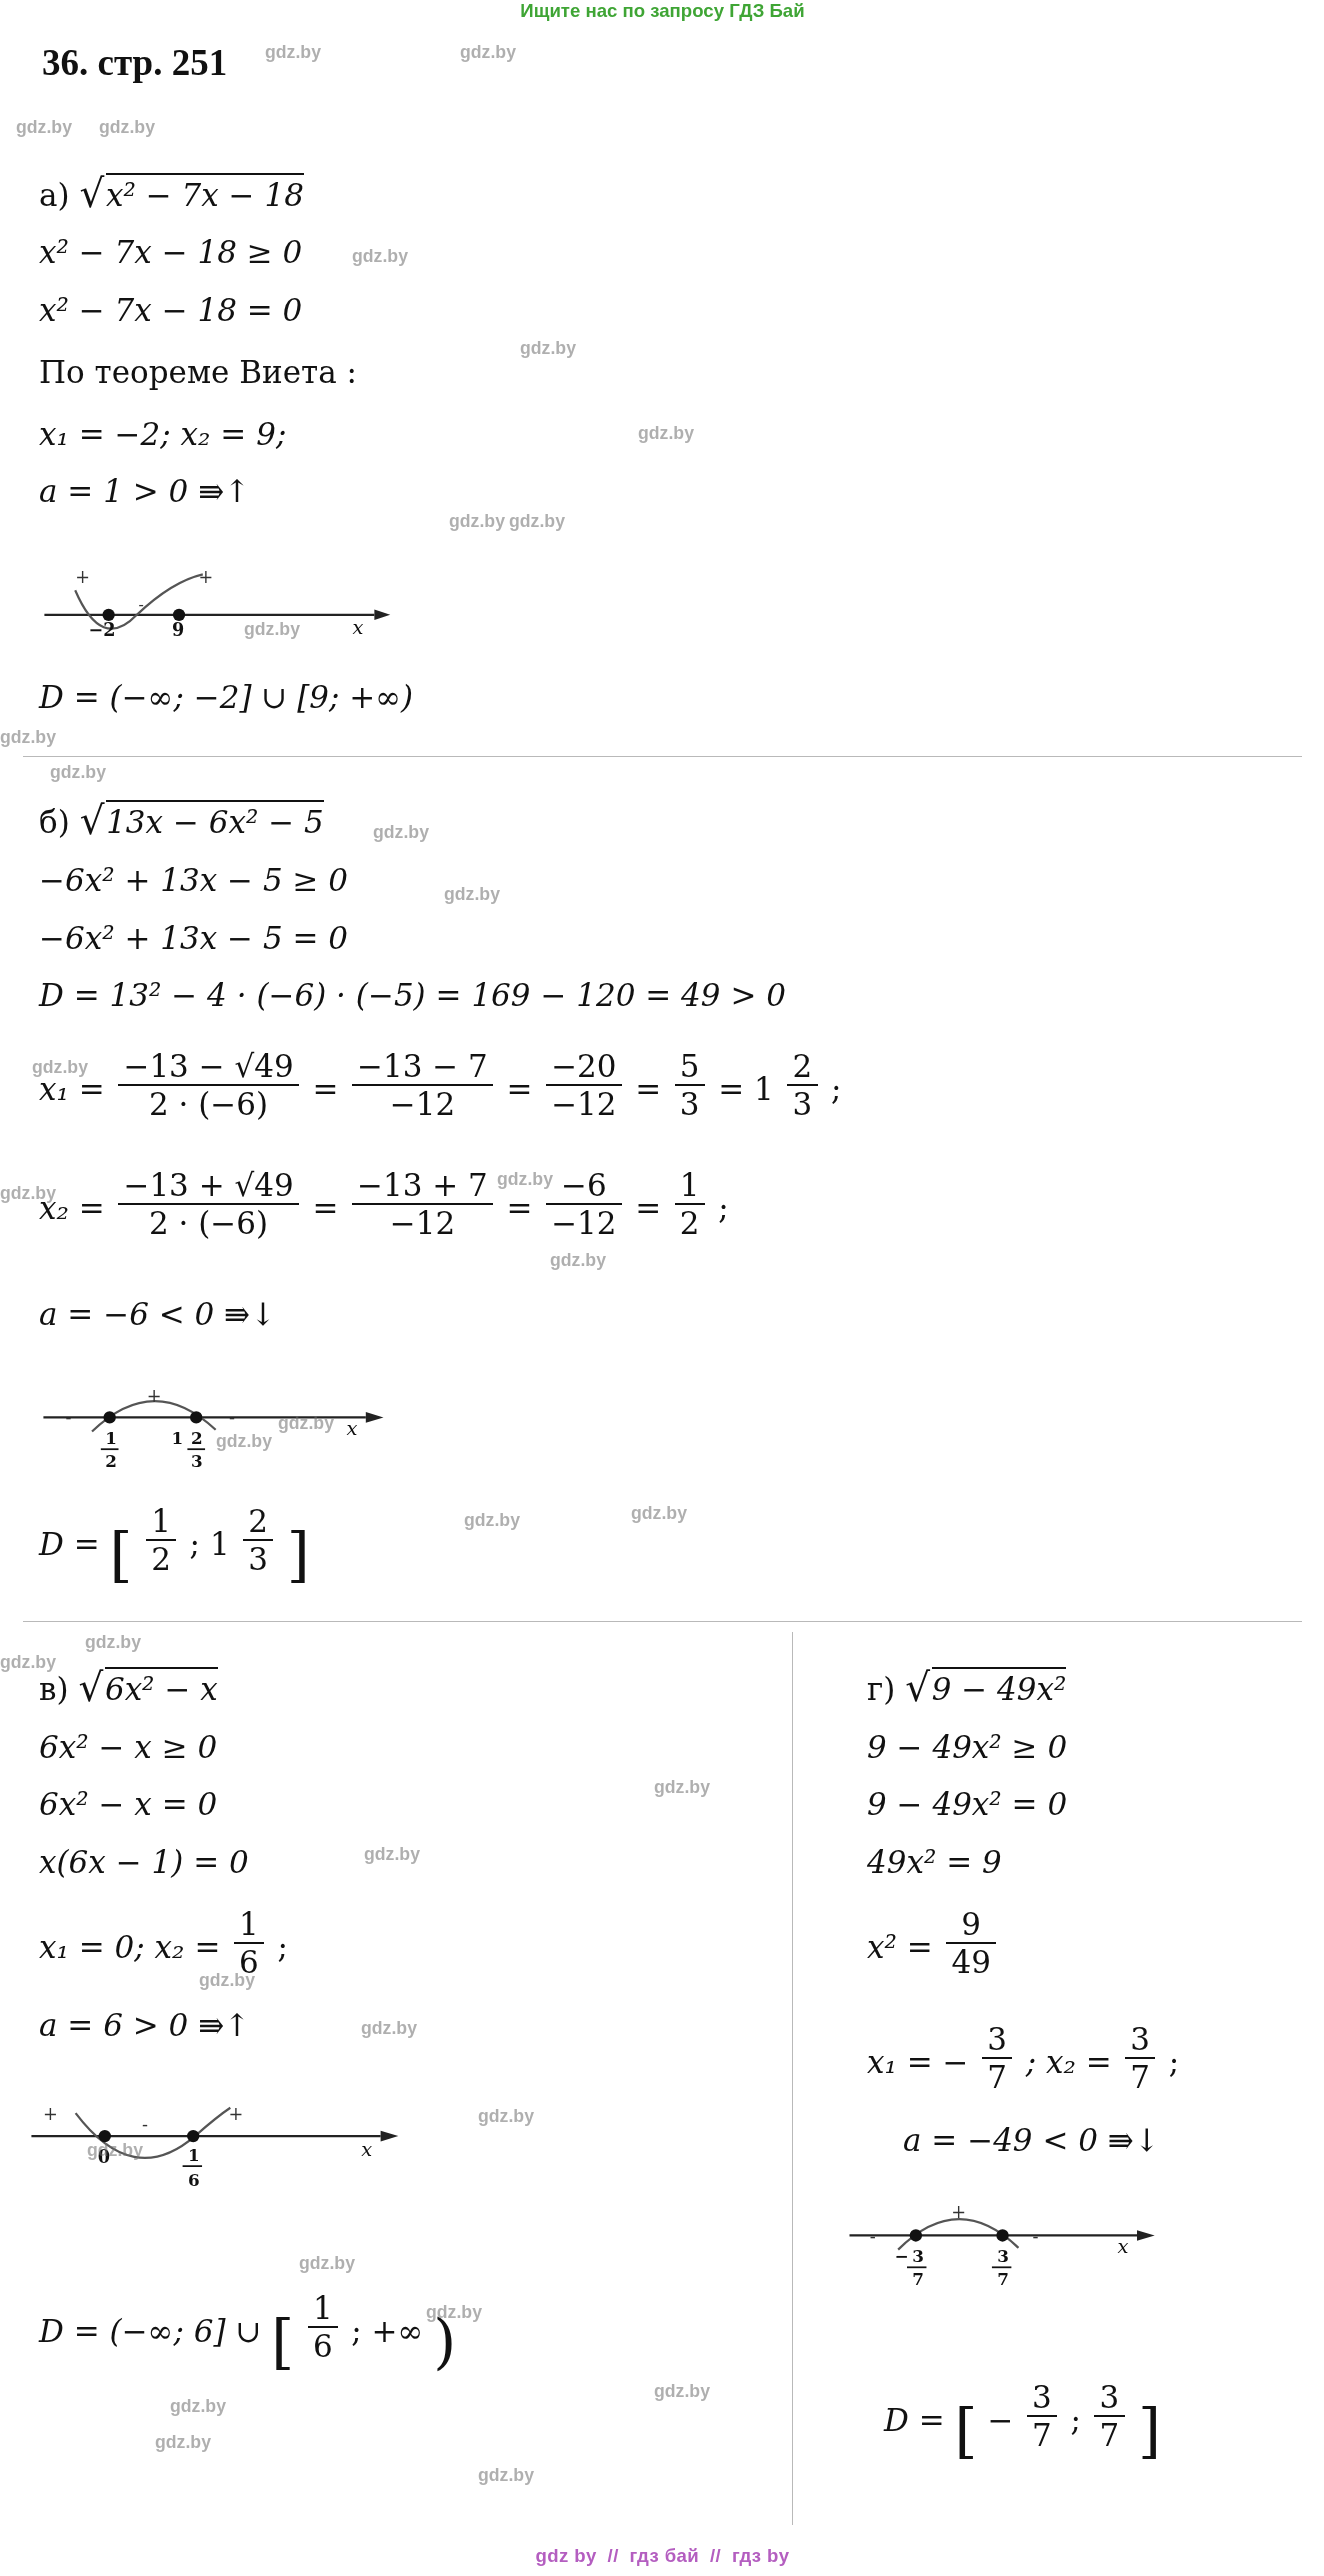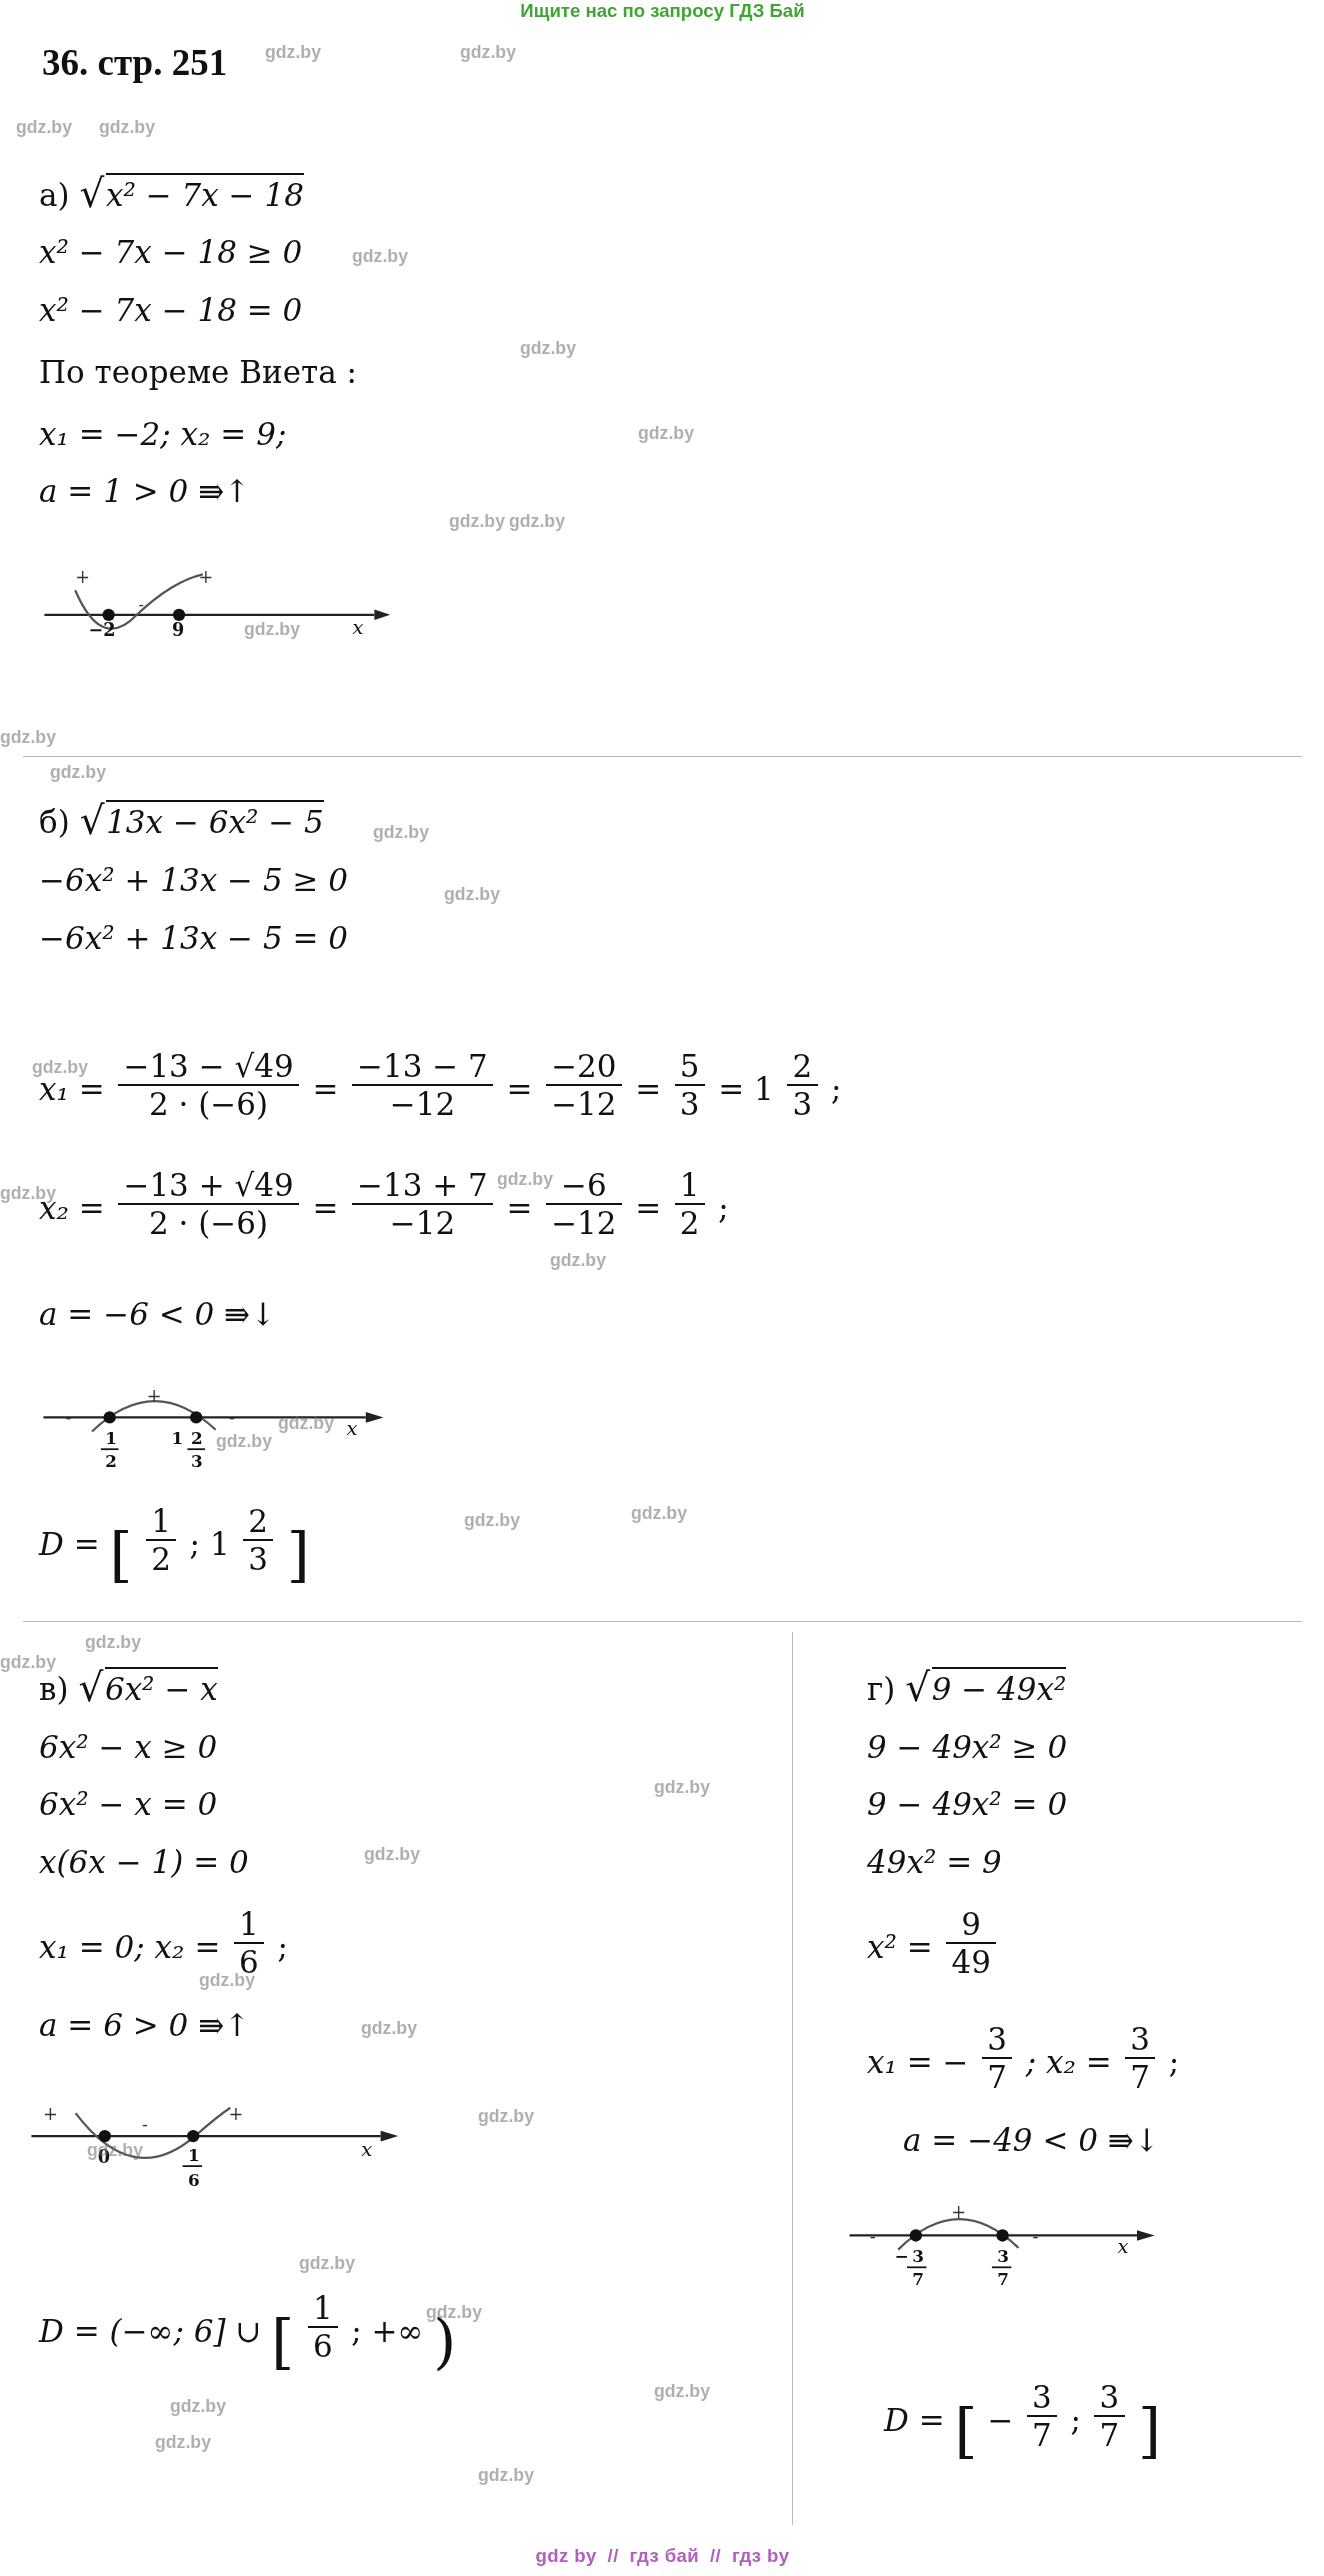--- a/index.html
+++ b/index.html
@@ -149,27 +149,29 @@
       <circle cx="158" cy="68" r="7" fill="#111"></circle>
       <text x="40" y="32" font-family="DejaVu Serif, serif" font-size="20" fill="#333">+</text>
       <text x="180" y="32" font-family="DejaVu Serif, serif" font-size="20" fill="#333">+</text>
       <text x="112" y="62" font-family="DejaVu Serif, serif" font-size="18" fill="#333">-</text>
       <text x="55" y="92" font-family="DejaVu Serif, serif" font-size="20" font-weight="bold" fill="#111">−2</text>
       <text x="150" y="92" font-family="DejaVu Serif, serif" font-size="20" font-weight="bold" fill="#111">9</text>
       <text x="355" y="90" font-family="DejaVu Serif, serif" font-size="22" font-style="italic" fill="#111">x</text>
     </svg>
   </div>
 
+  <div class="math" style="left:39px;top:679px;">D = (−∞; −2] ∪ [9; +∞)</div>
 
   <div class="math" style="left:39px;top:800px;">
     <span class="lbl">б)</span>
     <span class="rad"><span class="bar">13x − 6x² − 5</span></span>
   </div>
   <div class="math" style="left:39px;top:862px;">−6x² + 13x − 5 ≥ 0</div>
   <div class="math" style="left:39px;top:920px;">−6x² + 13x − 5 = 0</div>
+  <div class="math" style="left:39px;top:977px;">D = 13² − 4 · (−6) · (−5) = 169 − 120 = 49 &gt; 0</div>
 
   <div class="math" style="left:39px;top:1048px;">
     <span>x₁ =</span>
     <span class="fr"><span class="n">−13 − √49</span><span class="d">2 · (−6)</span></span>
     <span class="lbl">=</span>
     <span class="fr"><span class="n">−13 − 7</span><span class="d">−12</span></span>
     <span class="lbl">=</span>
     <span class="fr"><span class="n">−20</span><span class="d">−12</span></span>
     <span class="lbl">=</span>
     <span class="fr"><span class="n">5</span><span class="d">3</span></span>

